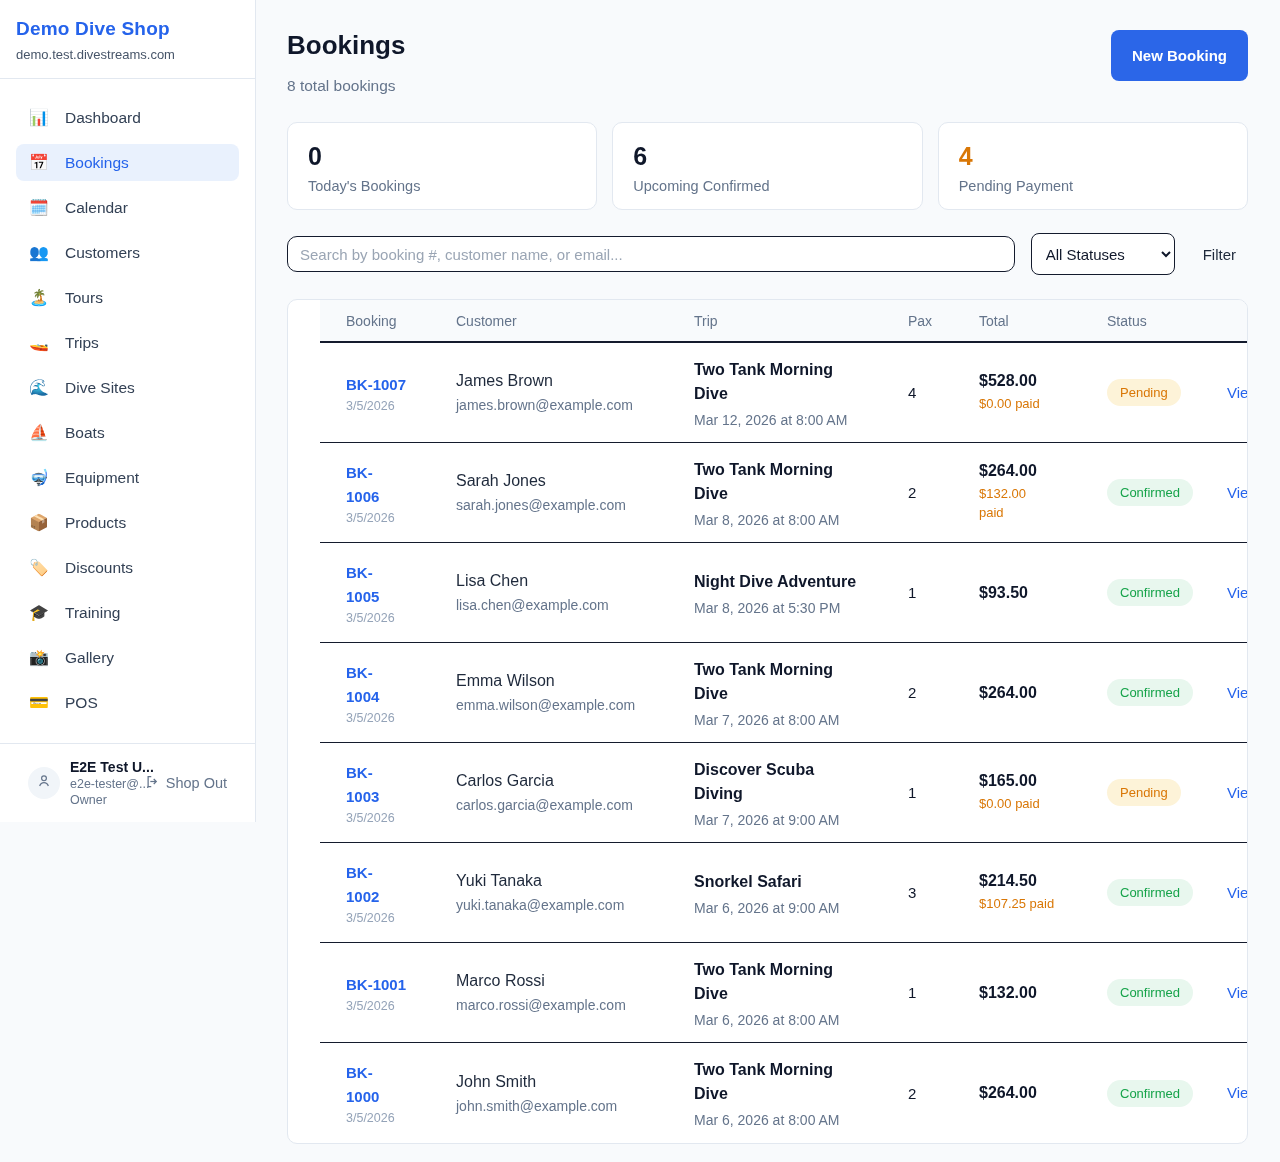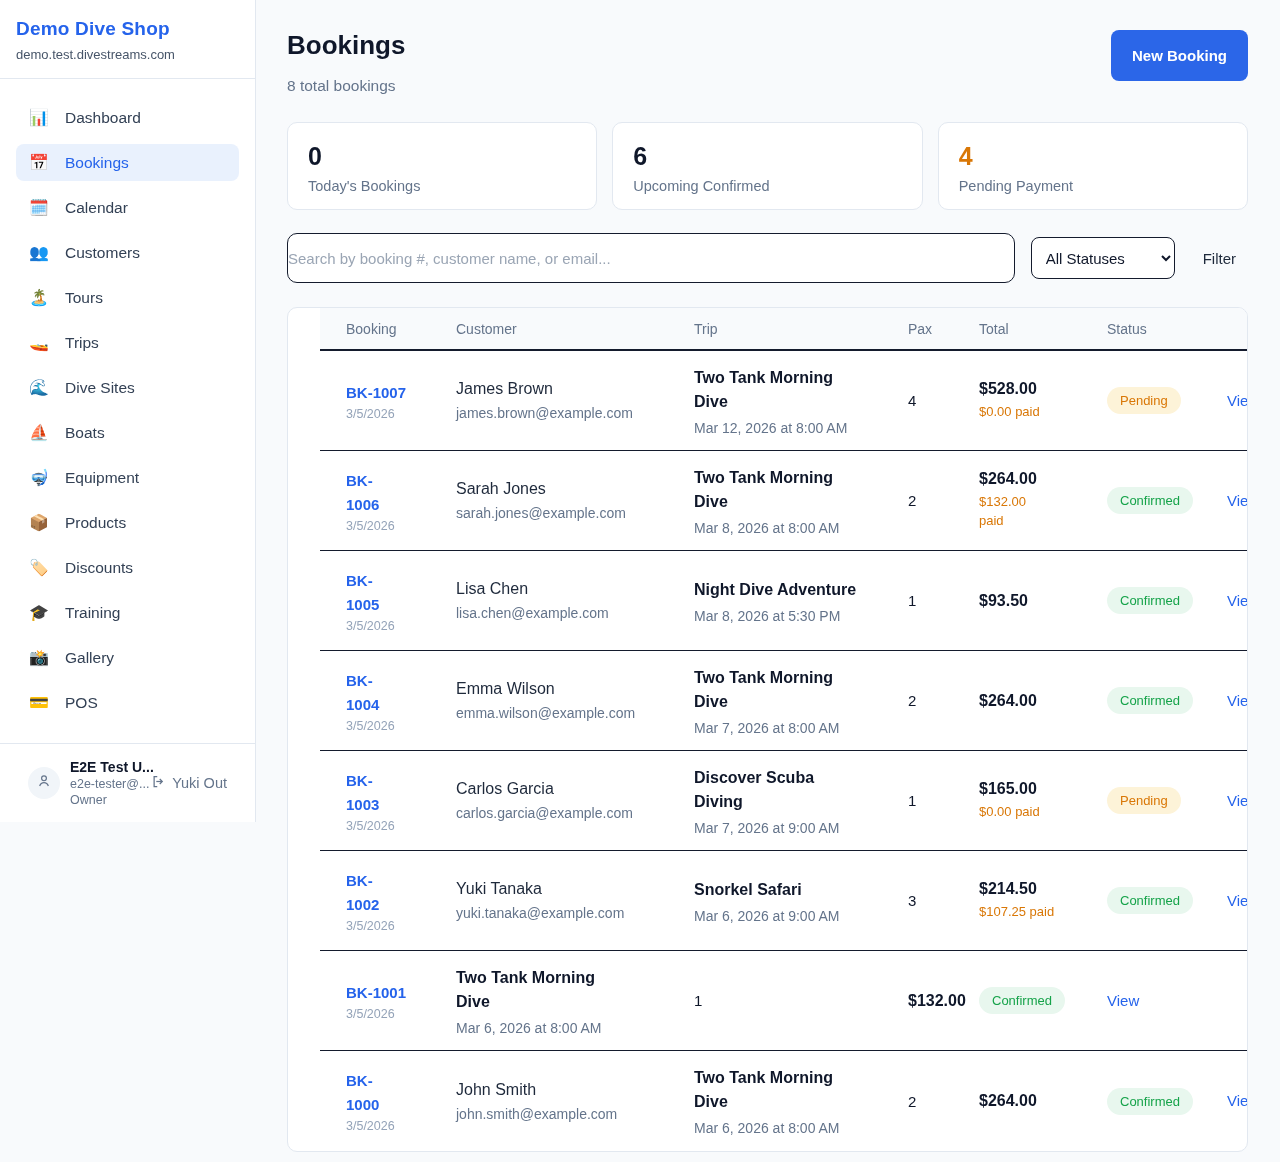--- a/index.html
+++ b/index.html
@@ -60,22 +60,22 @@
   .stat-card {
     background:#ffffff; border:1px solid #e2e8f0; border-radius:10px;
     padding:19px 20px; height:88px;
   }
   .stat-value { font-size:25px; font-weight:bold; color:#0f172a; }
   .stat-card.highlight .stat-value { color:#d97706; }
   .stat-label { font-size:14.5px; color:#64748b; margin-top:7px; }
 
   .filter-row { display:flex; align-items:center; gap:16px; margin-top:23px; }
   .search-input {
-    flex:1; height:50px; border:1px solid #141b2d; border-radius:10px;
-    padding:0 0; font-size:15px; font-family:inherit; color:#0f172a;
+    flex:1; height:36px; border:1px solid #141b2d; border-radius:10px;
+    padding:0 12px; font-size:15px; font-family:inherit; color:#0f172a;
     background:#fff; outline:none;
   }
   .search-input::placeholder { color:#9aa5b4; }
   .status-select {
     height:42px; min-width:144px; border:1px solid #141b2d; border-radius:8px;
     padding:0 10px; font-size:15px; font-family:inherit; background:#fff;
     color:#0f172a; cursor:pointer;
   }
   .filter-btn {
     background:none; border:none; font-size:15px; color:#1e293b;
@@ -201,21 +201,21 @@
         <div class="user-role">Owner</div>
       </div>
       <button class="signout">
         <span>
           <svg width="15" height="15" viewBox="0 0 24 24" fill="none" stroke="currentColor" stroke-width="2">
             <path d="M10 4H5v16h5"></path>
               <path d="M14 8l4 4-4 4"></path>
               <path d="M8.5 12H18"></path>
           </svg>
         </span>
-        <span>Yuki Out</span>
+        <span>Shop Out</span>
       </button>
     </div>
   </aside>
 
   <main class="main">
 
     <div class="page-header">
       <div>
         <h1 class="page-title">Bookings</h1>
         <div class="page-subtitle">8 total bookings</div>
@@ -416,20 +416,24 @@
     <div class="cell">
       <span class="view-link">View</span>
     </div>
   </div>
           <div class="trow">
     <div class="cell">
       <div class="bk-id">BK-1001</div>
       <div class="bk-date">3/5/2026</div>
     </div>
     <div class="cell">
+      <div class="cust-name">Marco Rossi</div>
+      <div class="cust-email">marco.rossi@example.com</div>
+    </div>
+    <div class="cell">
       <div class="trip-name">Two Tank Morning
 Dive</div>
       <div class="trip-date">Mar 6, 2026 at 8:00 AM</div>
     </div>
     <div class="cell pax">1</div>
     <div class="cell">
       <div class="total-amount">$132.00</div>
 
     </div>
     <div class="cell">

